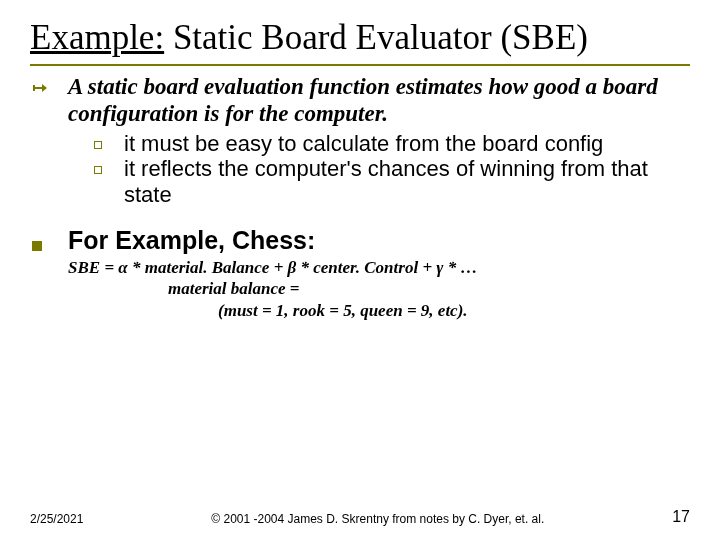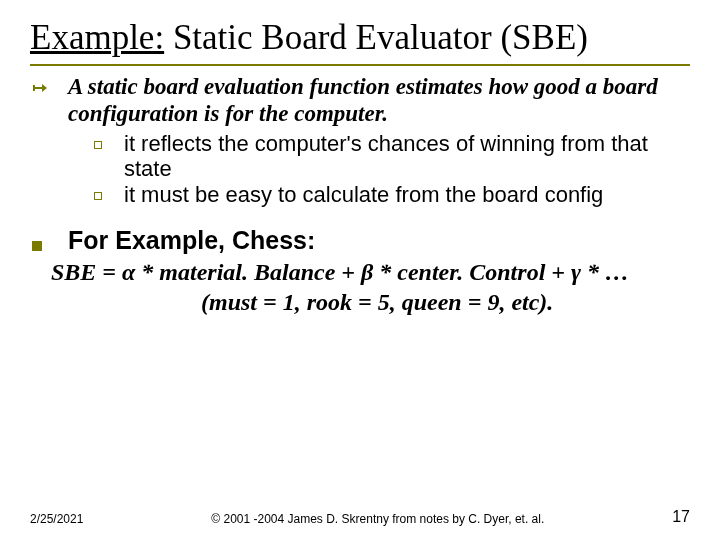--- a/index.html
+++ b/index.html
@@ -80,22 +80,22 @@
     padding-top: 8px;
   }
   .item2 .body {
     flex: 1;
     font-size: 25px;
     font-weight: bold;
     line-height: 1.2;
     font-family: Arial, Helvetica, sans-serif;
   }
   .formula {
-    margin-left: 19px;
-    font-size: 24px;
+    margin-left: 36px;
+    font-size: 17px;
     font-style: italic;
     font-weight: bold;
     line-height: 1.25;
   }
   .formula .indent1 { padding-left: 100px; display:block; }
   .formula .indent2 { padding-left: 150px; display:block; }
   .footer {
     position: absolute;
     bottom: 14px;
     left: 30px;
@@ -141,35 +141,36 @@
         <path d="M2 7 L10 7 L10 4 L15 8 L10 12 L10 9 L2 9 Z" fill="#7a7a00"></path>
         <rect x="1" y="5" width="2" height="6" fill="#7a7a00"></rect>
       </svg>
     </span>
     <span class="body">A static board evaluation function estimates how good a board configuration is for the computer.</span>
   </div>
 
   <div class="sublist">
     <div class="subitem">
       <span class="bullet-wrap"><span class="square-outline"></span></span>
-      <span class="body">it reflects the computer's chances of&nbsp;winning from that state</span>
+      <span class="body">it must be easy to calculate from the board config</span>
     </div>
     <div class="subitem">
       <span class="bullet-wrap"><span class="square-outline"></span></span>
-      <span class="body">it must be easy to calculate from the board config</span>
+      <span class="body">it reflects the computer's chances of&nbsp;winning from that state</span>
     </div>
   </div>
 
   <div class="item2">
     <span class="bullet-wrap"><span class="square-solid"></span></span>
     <span class="body">For Example, Chess:</span>
   </div>
 
   <div class="formula">
     <span>SBE = α * material. Balance + β * center. Control + γ * …</span>
+    <span class="indent1">material balance =</span>
     <span class="indent2">(must = 1, rook = 5, queen = 9, etc).</span>
   </div>
 
 </div>
 
 <div class="footer">
   <div class="date">2/25/2021</div>
   <div class="copyright">© 2001 -2004 James D. Skrentny from notes by C. Dyer, et. al.</div>
   <div class="pagenum">17</div>
 </div>

